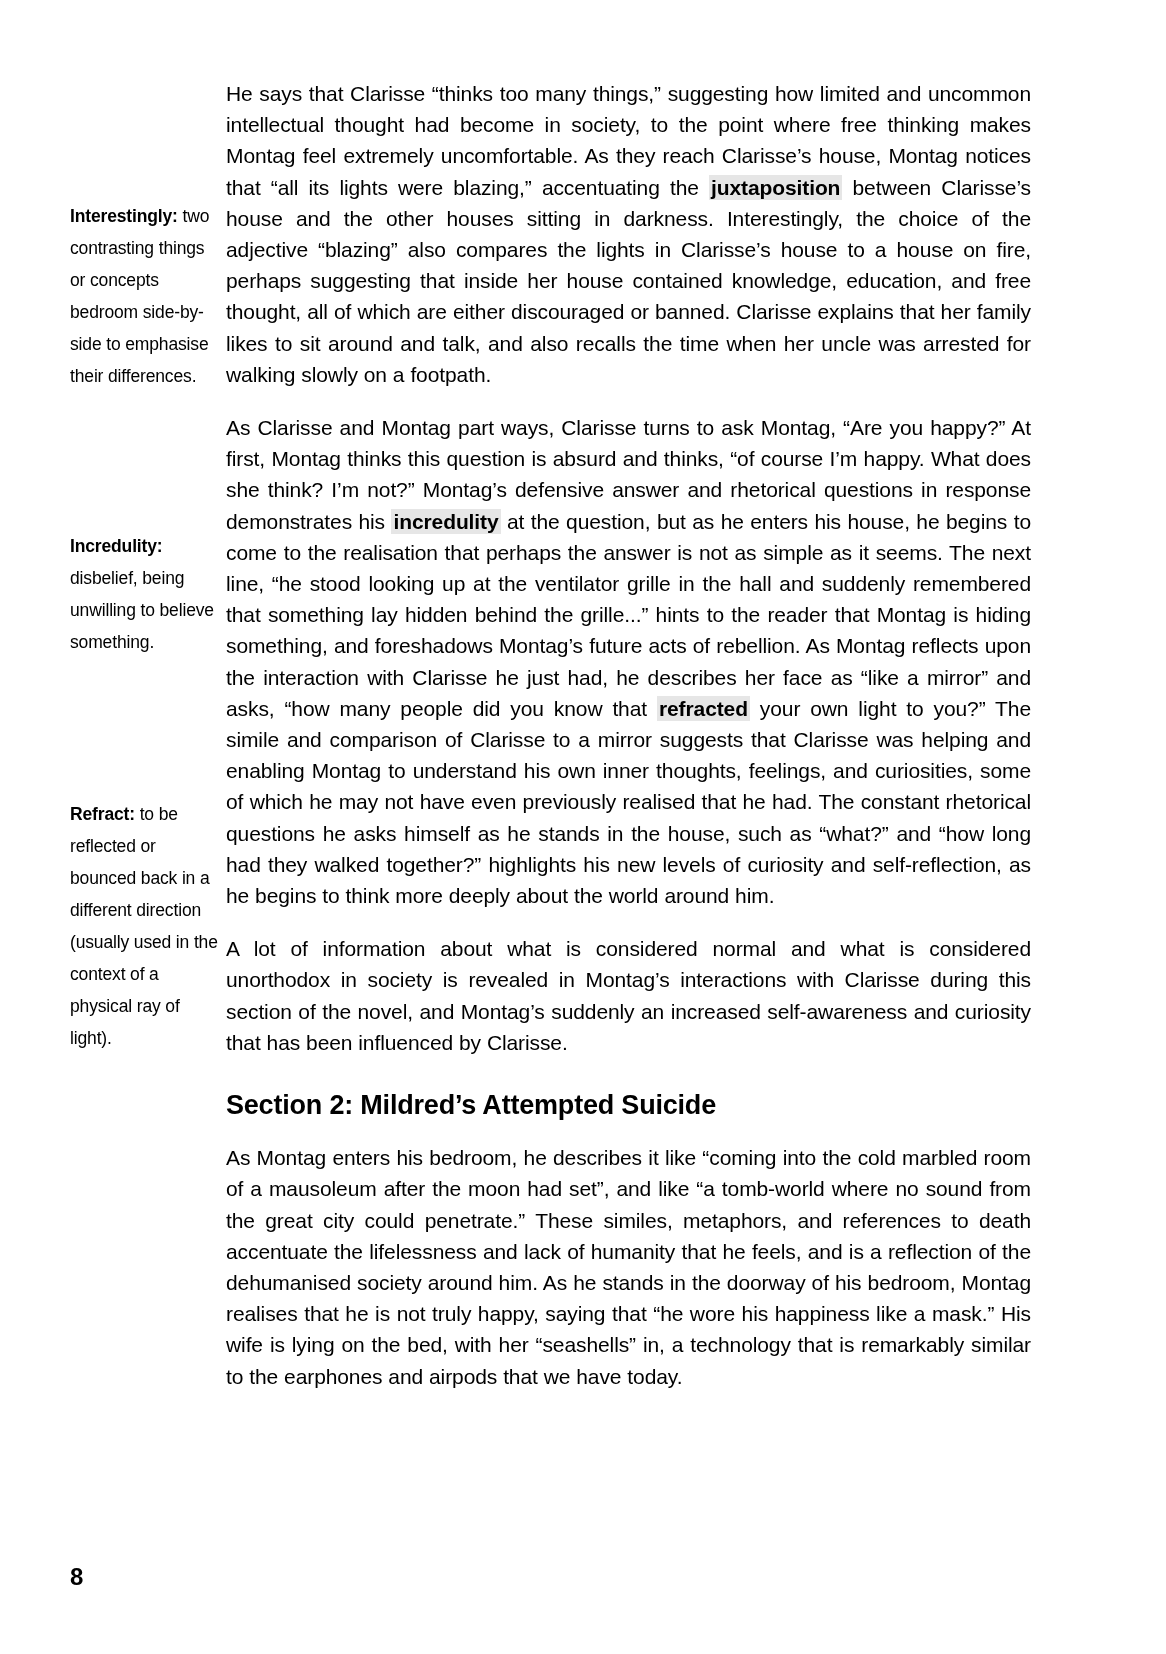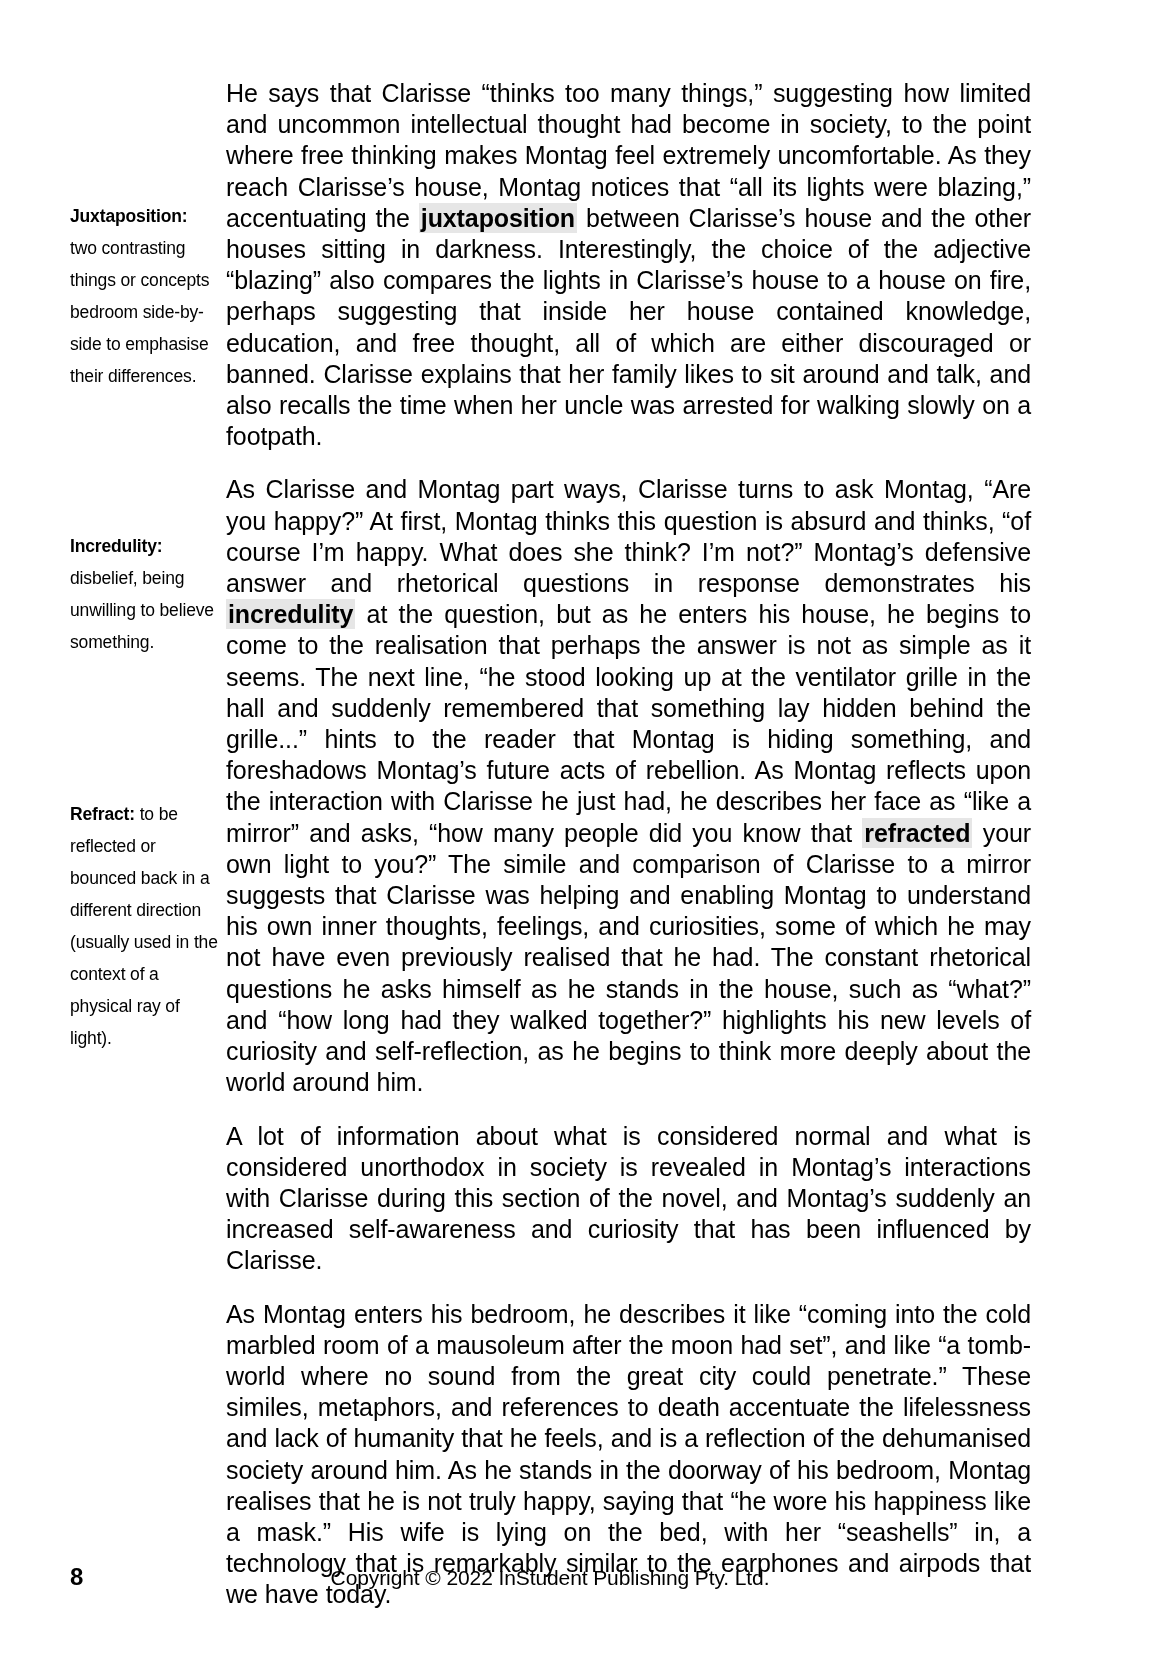--- a/index.html
+++ b/index.html
@@ -45,21 +45,21 @@
 
   
   .main-col {
     position: absolute;
     left: 226px;
     top: 78px;
     width: 805px;
   }
   p.body {
     margin: 0 0 22px 0;
-    font-size: 25px;
+    font-size: 21px;
     line-height: 31.2px;
     text-align: justify;
     text-justify: inter-word;
     letter-spacing: -0.1px;
     word-spacing: 0.2px;
   }
   p.body:last-child { margin-bottom: 16px; }
 
   .hl {
     font-weight: bold;
@@ -103,44 +103,44 @@
   }
 </style>
 </head>
 <body>
 
 <div class="page">
 
   <div class="margin-col">
 
     <div class="gloss" style="top:200px;">
-      <span class="term">Juxtaposition:</span><span> two contrasting things or concepts bedroom side-by-side to emphasise their differences.</span>
+      <span class="term">Interestingly:</span><span> two contrasting things or concepts bedroom side-by-side to emphasise their differences.</span>
     </div>
 
     <div class="gloss" style="top:530px;">
       <span class="term">Incredulity:</span><span> disbelief, being unwilling to believe something.</span>
     </div>
 
     <div class="gloss" style="top:753px;margin-top:45px;">
       <span class="term">Refract:</span><span> to be reflected or bounced back in a different direction (usually used in the context of a physical ray of light).</span>
     </div>
 
   </div>
 
   <div class="main-col">
 
     <p class="body"><span>He says that Clarisse “thinks too many things,” suggesting how limited and uncommon intellectual thought had become in society, to the point where free thinking makes Montag feel extremely uncomfortable.  As they reach Clarisse’s house, Montag notices that “all its lights were blazing,” accentuating the </span><span class="hl">juxtaposition</span><span> between Clarisse’s house and the other houses sitting in darkness.  Interestingly, the choice of the adjective “blazing” also compares the lights in Clarisse’s house to a house on fire, perhaps suggesting that inside her house contained knowledge, education, and free thought, all of which are either discouraged or banned.  Clarisse explains that her family likes to sit around and talk, and also recalls the time when her uncle was arrested for walking slowly on a footpath.</span></p>
 
     <p class="body"><span>As Clarisse and Montag part ways, Clarisse turns to ask Montag, “Are you happy?” At first, Montag thinks this question is absurd and thinks, “of course I’m happy.  What does she think?  I’m not?”  Montag’s defensive answer and rhetorical questions in response demonstrates his </span><span class="hl">incredulity</span><span> at the question, but as he enters his house, he begins to come to the realisation that perhaps the answer is not as simple as it seems.  The next line, “he stood looking up at the ventilator grille in the hall and suddenly remembered that something lay hidden behind the grille...” hints to the reader that Montag is hiding something, and foreshadows Montag’s future acts of rebellion.  As Montag reflects upon the interaction with Clarisse he just had, he describes her face as “like a mirror” and asks, “how many people did you know that </span><span class="hl">refracted</span><span> your own light to you?”  The simile and comparison of Clarisse to a mirror suggests that Clarisse was helping and enabling Montag to understand his own inner thoughts, feelings, and curiosities, some of which he may not have even previously realised that he had.  The constant rhetorical questions he asks himself as he stands in the house, such as “what?”  and “how long had they walked together?” highlights his new levels of curiosity and self-reflection, as he begins to think more deeply about the world around him.</span></p>
 
     <p class="body">A lot of information about what is considered normal and what is considered unorthodox in society is revealed in Montag’s interactions with Clarisse during this section of the novel, and Montag’s suddenly an increased self-awareness and curiosity that has been influenced by Clarisse.</p>
 
+    <h2 class="section-heading">Section 2: Mildred’s Attempted Suicide</h2>
 
     <p class="body">As Montag enters his bedroom, he describes it like “coming into the cold marbled room of a mausoleum after the moon had set”, and like “a tomb-world where no sound from the great city could penetrate.”  These similes, metaphors, and references to death accentuate the lifelessness and lack of humanity that he feels, and is a reflection of the dehumanised society around him.  As he stands in the doorway of his bedroom, Montag realises that he is not truly happy, saying that “he wore his happiness like a mask.” His wife is lying on the bed, with her “seashells” in, a technology that is remarkably similar to the earphones and airpods that we have today.</p>
 
   </div>
 
   <div class="footer">
     <div class="page-number">8</div>
-    <div class="copyright">Copyright © 2022 InStudent Publishing Pty. Ltd.</div>
   </div>
 
 </div>
 
 </body></html>

